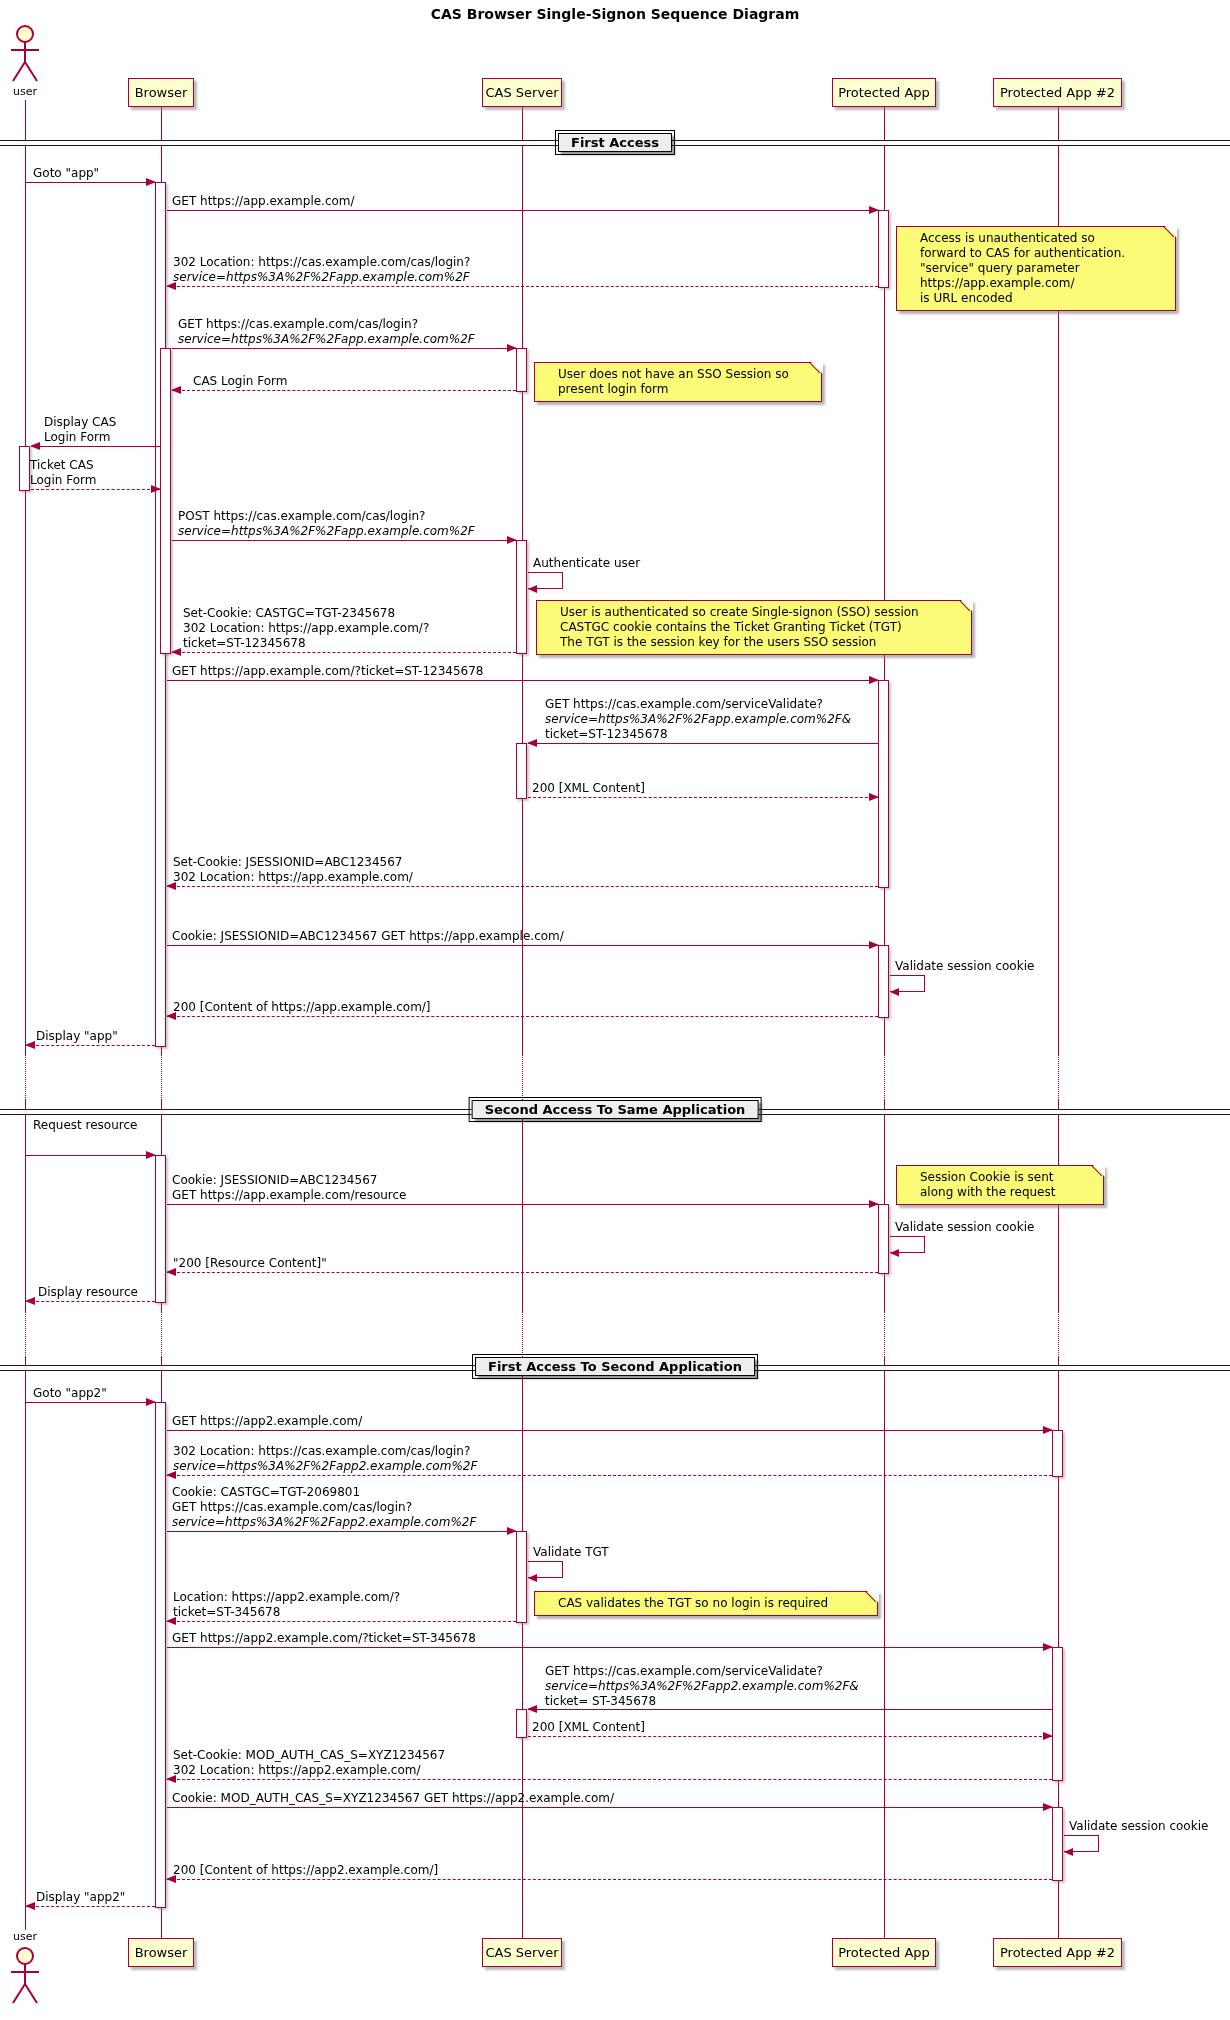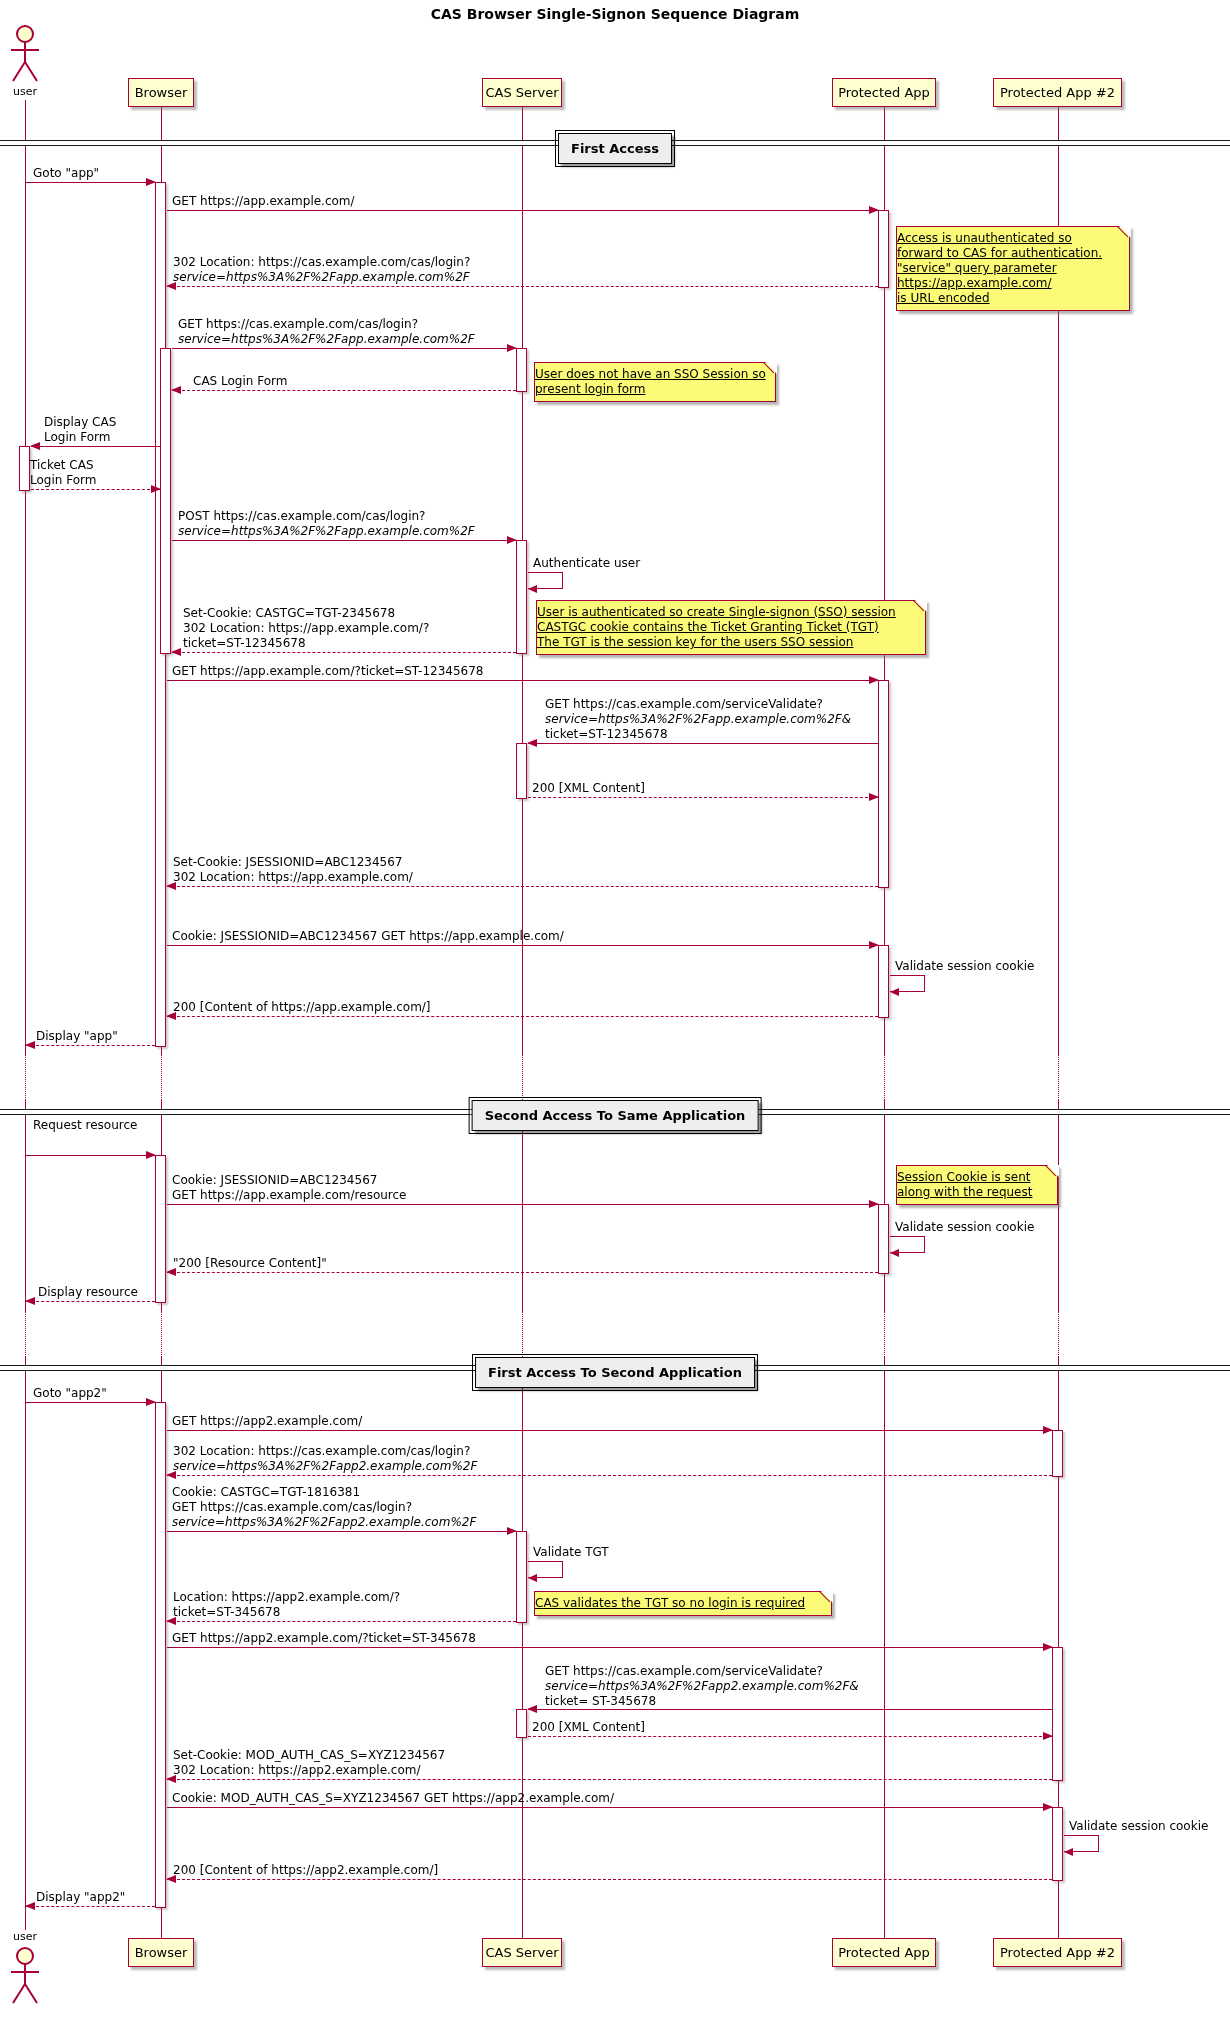--- a/index.html
+++ b/index.html
@@ -20,27 +20,27 @@
   .ml.d{border-top-style:dashed;}
   .ar{position:absolute;right:-1px;top:-5px;width:0;height:0;border-left:10px solid #A80036;border-top:4.5px solid transparent;border-bottom:4.5px solid transparent;}
   .al{position:absolute;left:-1px;top:-5px;width:0;height:0;border-right:10px solid #A80036;border-top:4.5px solid transparent;border-bottom:4.5px solid transparent;}
   .mt{position:absolute;font-size:12px;line-height:15px;white-space:nowrap;}
   .mt .it{font-style:italic;}
   
   .sf{position:absolute;width:34px;height:15px;border:1px solid #A80036;border-left:none;}
   .alb{position:absolute;left:0;bottom:-5px;width:0;height:0;border-right:9px solid #A80036;border-top:4px solid transparent;border-bottom:4px solid transparent;}
   
   .note{position:absolute;background:#FBFB77;border:1.5px solid #A80036;box-shadow:3px 3px 2px rgba(120,120,120,.55);
-    padding:4px 0;font-size:12px;line-height:15px;white-space:nowrap;z-index:6;text-decoration:underline;}
+    padding:4px 23px;font-size:12px;line-height:15px;white-space:nowrap;z-index:6;}
   .note::before{content:"";position:absolute;top:-1.5px;right:-1.5px;border-top:12px solid #fff;border-left:12px solid transparent;}
   .note::after{content:"";position:absolute;top:4px;right:-1px;width:15px;border-top:1.5px solid #A80036;transform:rotate(45deg);}
   
   .sect{position:absolute;left:0;width:1230px;height:4px;background:#fff;border-top:1.5px solid #1a1a1a;border-bottom:1.5px solid #1a1a1a;z-index:7;}
   .sectlab{position:absolute;left:615px;transform:translateX(-50%);background:#EEEEEE;border:1.5px solid #000;
-    outline:1px solid #000;outline-offset:2px;padding:7px 12px;font-size:13px;font-weight:bold;white-space:nowrap;
+    outline:1px solid #000;outline-offset:2px;padding:1px 12px;font-size:13px;font-weight:bold;white-space:nowrap;
     box-shadow:3px 3px 2px rgba(0,0,0,.4);z-index:8;}
   .actorlab{position:absolute;font-size:11px;text-align:center;white-space:nowrap;}
   .z4{z-index:4;} .z3{z-index:3;}
 </style>
 </head>
 <body>
 
 <div id="canvas">
   <div class="title">CAS Browser Single-Signon Sequence Diagram</div>
 
@@ -328,21 +328,21 @@
 
   <div class="mt z4" style="left:173px;top:1444px">
     <div>302 Location: https://cas.example.com/cas/login?</div>
     <div class="it">service=https%3A%2F%2Fapp2.example.com%2F</div>
   </div>
   <div class="ml d z4" style="left:167px;top:1475px;width:885px">
       <i class="al"></i>
     </div>
 
   <div class="mt z4" style="left:172px;top:1485px">
-    <div>Cookie: CASTGC=TGT-1816381</div>
+    <div>Cookie: CASTGC=TGT-2069801</div>
     <div>GET https://cas.example.com/cas/login?</div>
     <div class="it">service=https%3A%2F%2Fapp2.example.com%2F</div>
   </div>
   <div class="ml z4" style="left:167px;top:1531px;width:349px">
       <i class="ar"></i>
     </div>
 
   <div class="mt z4" style="left:533px;top:1545px">
       <div>Validate TGT</div>
     </div>

